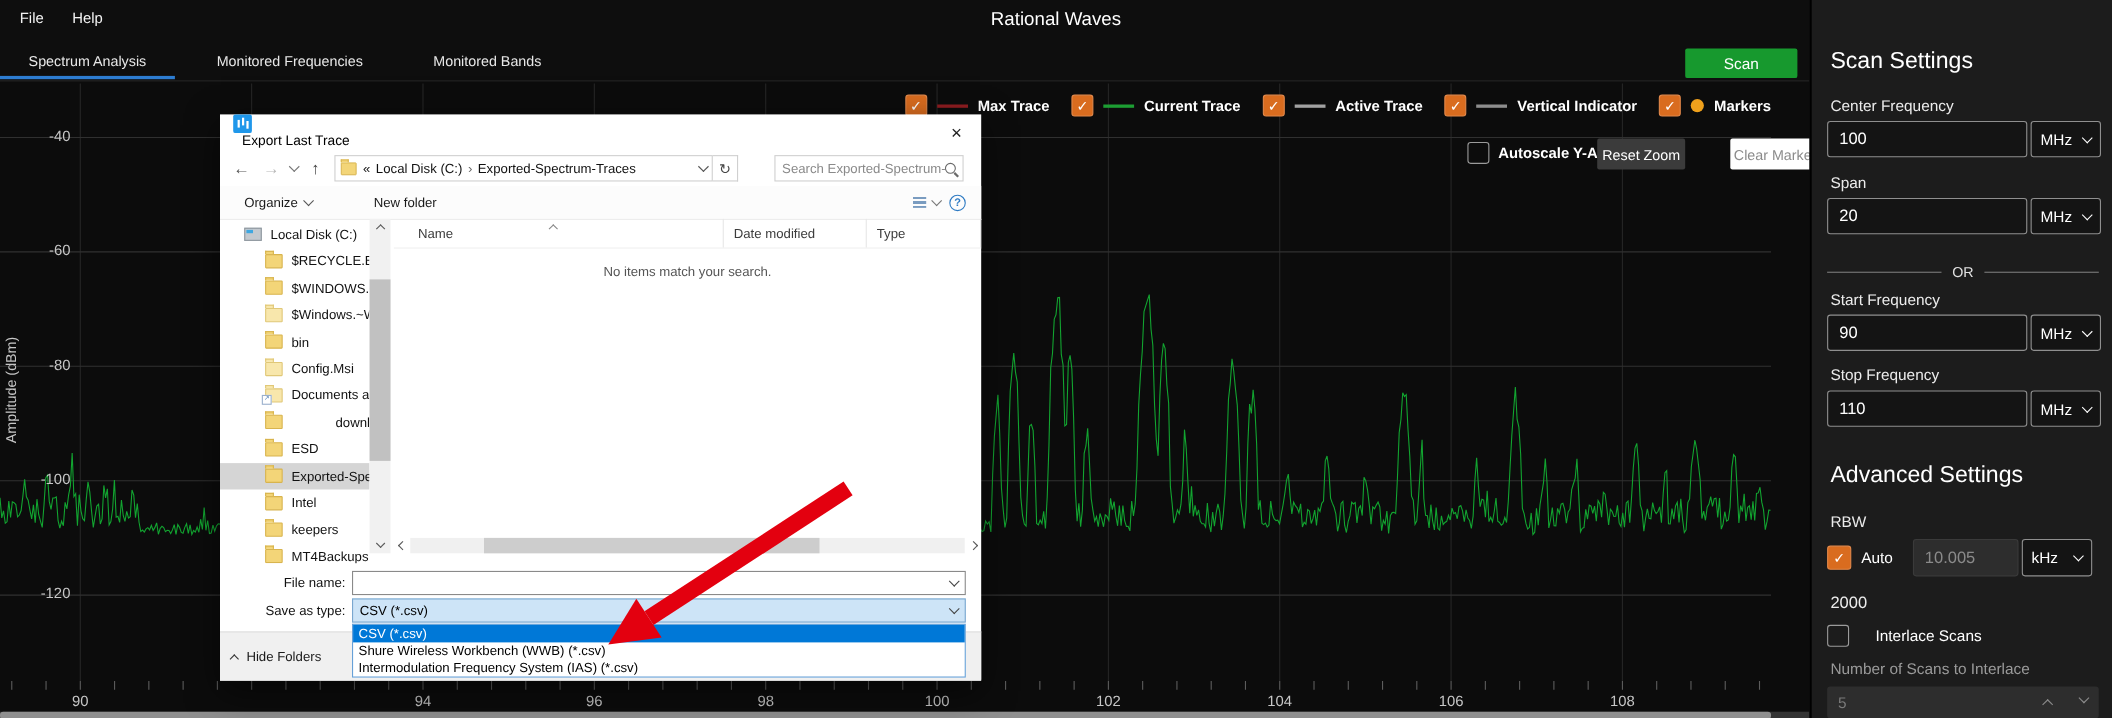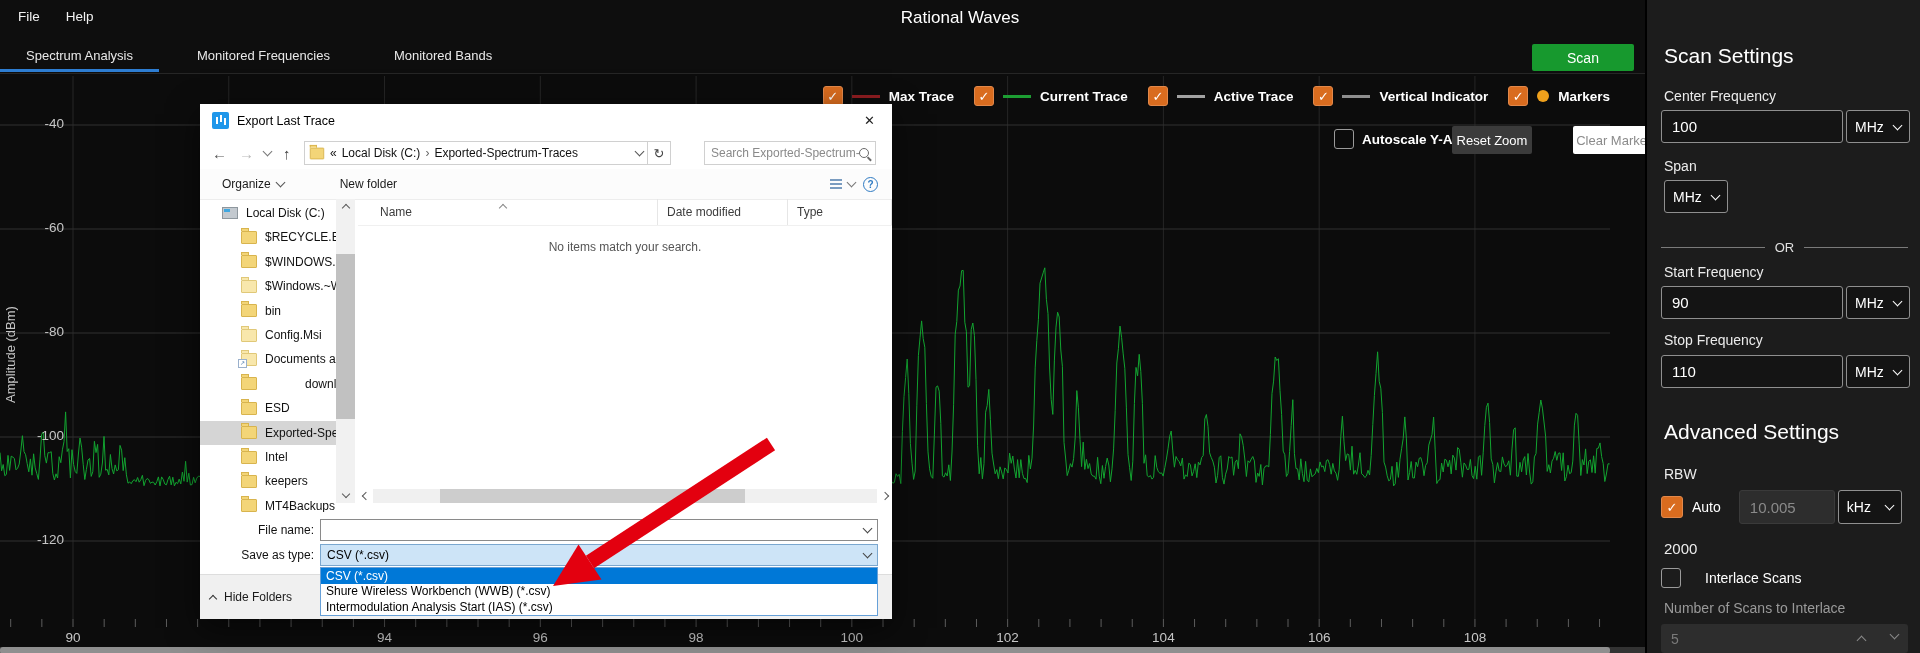--- a/index.html
+++ b/index.html
@@ -72,21 +72,21 @@
   .or-divider::before,.or-divider::after{content:'';flex:1;height:1px;background:#7a7a7a;}
   .rbw-value{width:96px;height:34px;box-sizing:border-box;background:#2d2d2d;border:1px solid #3a3a3a;border-radius:3px;
              color:#8a8a8a;font-size:15px;display:flex;align-items:center;padding:0 10px;margin-left:18px;}
   .spinner{position:absolute;left:14px;top:624px;width:247px;height:29px;background:#2d2d2d;border-radius:3px;
            display:flex;align-items:center;color:#7a7a7a;font-size:14px;padding:0 10px;box-sizing:border-box;}
   .spin-arrows{margin-left:auto;display:flex;gap:26px;color:#8a8a8a;}
 
   
   .dialog{position:absolute;left:200px;top:104px;width:692px;height:514px;background:#fff;z-index:20;
           box-shadow:0 10px 30px rgba(0,0,0,.55);color:#1a1a1a;font-size:12px;}
-  .dlg-titlebar{position:absolute;left:0;top:0;right:0;height:33px;display:flex;align-items:center;padding-left:12px;}
+  .dlg-titlebar{position:absolute;left:0;top:0;right:0;height:33px;display:flex;align-items:flex-start;padding-left:12px;flex-direction:column;}
   .dlg-icon{width:17px;height:17px;background:#1f97ea;border-radius:2px;position:relative;}
   .dlg-icon::before{content:'';position:absolute;left:4px;top:5px;width:2px;height:7px;background:#fff;
                     box-shadow:4px -2px 0 0 #fff,8px 1px 0 0 #fff;}
   .dlg-title{margin-left:8px;font-size:12.5px;color:#000;}
   .dlg-close{position:absolute;right:0;top:0;width:45px;height:32px;display:flex;align-items:center;justify-content:center;color:#222;font-size:13px;}
   .navrow{position:absolute;left:0;top:33px;right:0;height:32px;display:flex;align-items:center;}
   .nav-arrow{font-size:15px;margin-left:12px;}
   .addr{position:absolute;left:104px;top:37px;width:344px;height:24px;border:1px solid #d0d0d0;box-sizing:border-box;
         display:flex;align-items:center;padding:0 4px;gap:5px;}
   .addr .crumb{color:#111;white-space:nowrap;}
@@ -298,20 +298,21 @@
     <div class="sb-row" style="top:110px">
       <div class="field-input">100</div>
       <div class="unit-select">
           <span>MHz</span>
           <span class="chev down"></span>
         </div>
     </div>
 
     <div class="sb-label" style="top:158px">Span</div>
     <div class="sb-row" style="top:180px">
+      <div class="field-input">20</div>
       <div class="unit-select">
           <span>MHz</span>
           <span class="chev down"></span>
         </div>
     </div>
 
     <div class="or-divider">
         <span>OR</span>
       </div>
 
@@ -491,21 +492,21 @@
 
     <div class="frow-label" style="left:4px;top:444px">Save as type:</div>
     <div class="combo type" style="top:440px">
       <span>CSV (*.csv)</span>
       <span class="chev down"></span>
     </div>
 
     <div class="type-list" id="type-list">
         <div class="type-opt selected">CSV (*.csv)</div>
         <div class="type-opt">Shure Wireless Workbench (WWB) (*.csv)</div>
-        <div class="type-opt">Intermodulation Analysis Start (IAS) (*.csv)</div>
+        <div class="type-opt">Intermodulation Frequency System (IAS) (*.csv)</div>
       </div>
 
     <div class="hide-folders">
       <span class="chev up" style="width:5px;height:5px;color:#333"></span>
       <span>Hide Folders</span>
     </div>
   </div>
 
   <svg class="arrow-overlay">
     <line x1="771" y1="444" x2="590" y2="562" stroke="#e3000f" stroke-width="15"></line>

